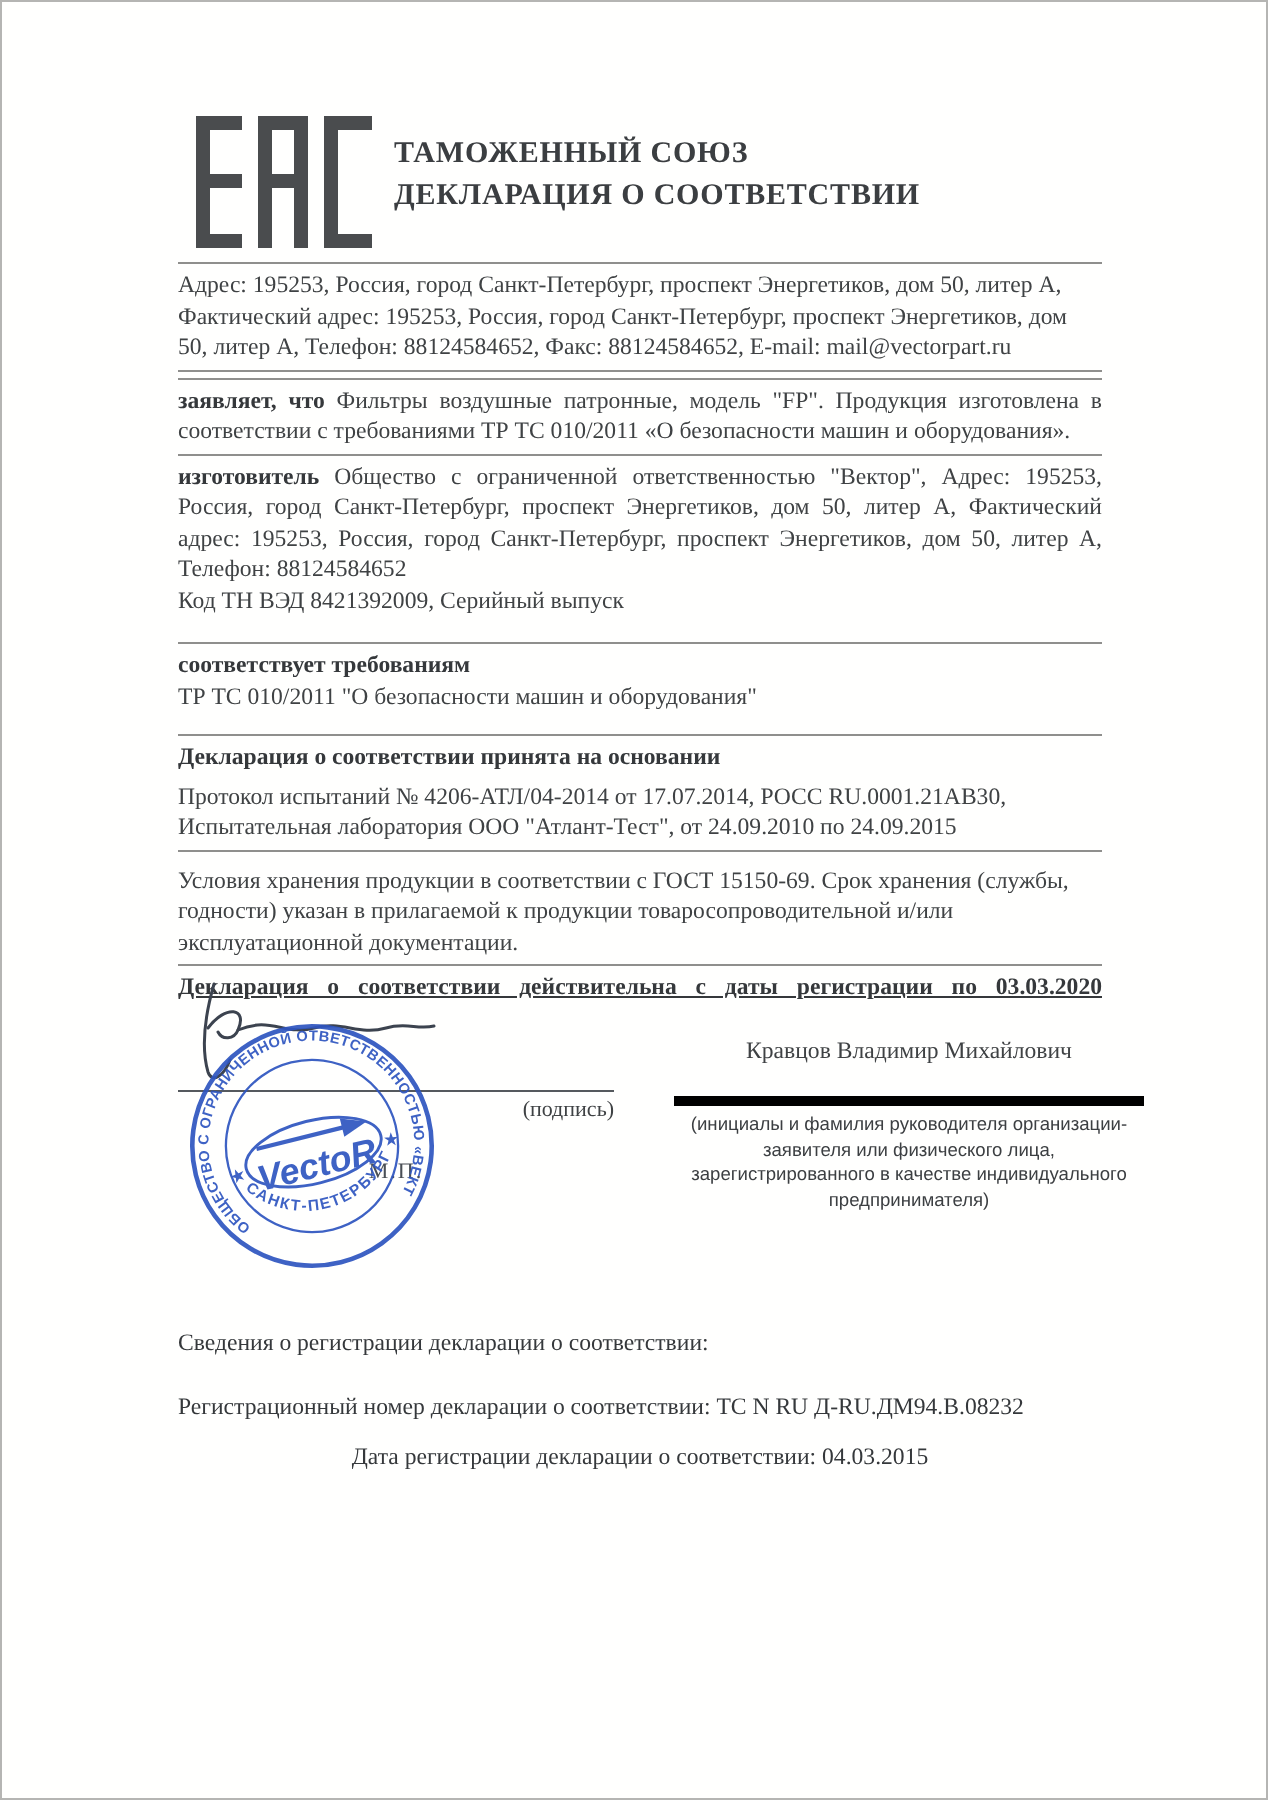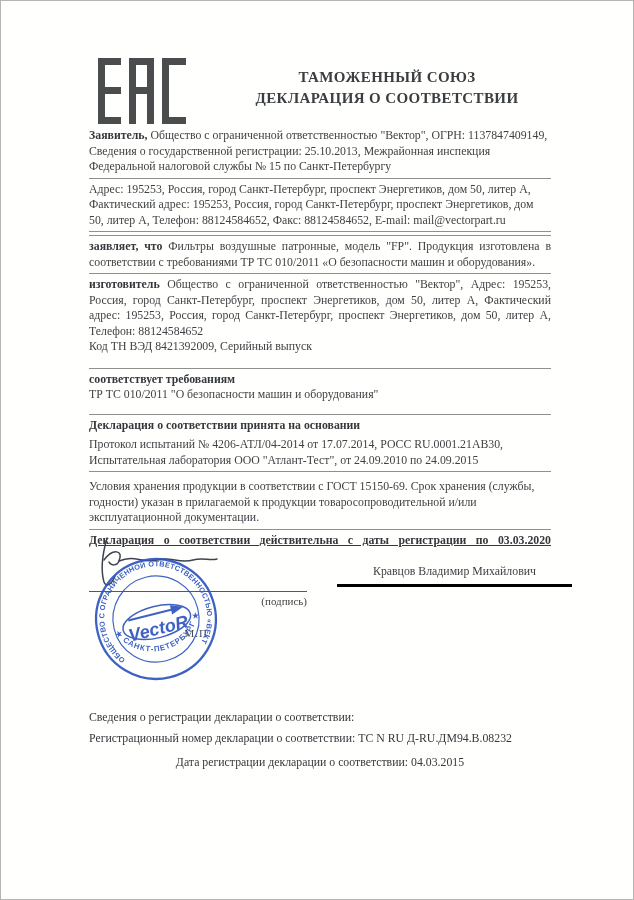--- a/index.html
+++ b/index.html
@@ -6,52 +6,52 @@
   html,body { background:#ffffff; }
   body { width:634px; height:900px; font-family:"Liberation Serif","DejaVu Serif",serif; }
   .page {
     position:relative; width:634px; height:900px; background:#fffffe;
     border:1px solid #b5b5b3; overflow:hidden; color:#3f4244;
   }
   
   .eac { position:absolute; left:97px; top:57px; width:88px; height:66px; }
   
   .title {
-    position:absolute; left:216px; top:66px; width:340px; text-align:center;
+    position:absolute; left:196px; top:66px; width:340px; text-align:left;
     font-weight:bold; font-size:15px; line-height:21px; color:#3b3e41; letter-spacing:.4px;
   }
   
   .content { position:absolute; left:88px; top:127px; width:462px; font-size:11.8px; line-height:15.5px; }
   .content p { margin:0; }
   .just { text-align:justify; }
   b, .bold { font-weight:bold; color:#35383b; }
   .rule { border-top:1px solid #8f8f8d; margin:3px 0 3px 0; width:100%; }
   .gap8 { height:8px; } .gap10 { height:10px; } .gap4 { height:4px; }
   .force-just { text-align:justify; text-align-last:justify; font-weight:bold; color:#35383b;text-decoration:underline; }
   
   .sig-row { position:relative; display:flex; margin-top:10px; height:138px; }
   .sig-left { position:relative; width:228px; }
   .sig-line { height:34px; border-bottom:1px solid #55595e; width:218px; }
   .sig-caption { text-align:right; width:218px; font-size:11px; margin-top:2px; color:#3f4244; }
   .sig-mp { text-align:center; width:218px; font-size:11px; margin-top:16px; color:#4a4f55; letter-spacing:1px; }
   .sig-right { position:absolute; left:248px; top:0; width:235px; text-align:center; }
-  .sig-name { font-size:11.8px; padding:6px 0 4px 0; border-bottom:3px solid #000000; color:#3f4244; }
+  .sig-name { font-size:11.8px; padding:6px 0 15px 0; border-bottom:5px solid #000000; color:#3f4244; }
   .sig-name-caption {
     font-family:"Liberation Sans","DejaVu Sans",sans-serif;
     font-size:9.3px; line-height:12.5px; color:#3c3f42; margin-top:3px;
   }
   .flourish { position:absolute; left:2px; top:-24px; }
   .stamp {
     position:absolute; left:4px; top:-2px; width:126px; height:126px;
     transform:rotate(-14deg); opacity:.92;
   }
   
   .reg { margin-top:14px; font-weight:normal; color:#35383b; }
   .reg .reg-heading { font-size:11.8px; }
-  .reg .reg-line { font-size:11.8px; margin-top:5px; }
+  .reg .reg-line { font-size:11.8px; margin-top:17px; }
   .reg .reg-line.date { margin-top:9px;text-align:center; }
 </style>
 </head>
 <body>
 
 <div class="page">
 
   <svg class="eac" viewBox="0 0 88 66">
     <g fill="#4a4c4e">
       <rect x="0" y="0" width="7" height="66"></rect>
@@ -68,21 +68,20 @@
     </g>
   </svg>
 
   <div class="title">
     <div>ТАМОЖЕННЫЙ СОЮЗ</div>
     <div>ДЕКЛАРАЦИЯ О СООТВЕТСТВИИ</div>
   </div>
 
   <div class="content">
 
-    <p><b>Заявитель,</b><span> Общество с ограниченной ответственностью "Вектор", ОГРН: 1137847409149, Сведения о государственной регистрации: 25.10.2013, Межрайонная инспекция Федеральной налоговой службы № 15 по Санкт-Петербургу</span></p>
     <div class="rule"></div>
 
     <p><span>Адрес: 195253, Россия, город Санкт-Петербург, проспект Энергетиков, дом 50, литер А, Фактический адрес: 195253, Россия, город Санкт-Петербург, проспект Энергетиков, дом 50, литер А, Телефон: 88124584652, Факс: 88124584652, E-mail: mail@vectorpart.ru</span></p>
     <div class="rule"></div>
 
     <div class="rule"></div>
 
     <p class="just"><b>заявляет, что</b><span> Фильтры воздушные патронные, модель "FP". Продукция изготовлена в соответствии с требованиями ТР ТС 010/2011 «О безопасности машин и оборудования».</span></p>
     <div class="rule"></div>
 
@@ -138,20 +137,21 @@
           </text>
           <text font-size="7.4" letter-spacing="0.8" fill="#2e55c0" font-family="Liberation Sans, sans-serif" font-weight="bold" text-anchor="middle">
             <textPath href="#arcBottom" startOffset="50%">★ САНКТ-ПЕТЕРБУРГ ★</textPath>
           </text>
           <text x="60" y="75" text-anchor="middle" font-size="17" font-style="italic" font-weight="bold" fill="#2e55c0" font-family="Liberation Sans, sans-serif">VectoR</text>
         </svg>
       </div>
 
       <div class="sig-right">
         <div class="sig-name">Кравцов Владимир Михайлович</div>
+        <div class="sig-name-caption">(инициалы и фамилия руководителя организации-заявителя или физического лица, зарегистрированного в качестве индивидуального предпринимателя)</div>
       </div>
     </div>
 
     <div class="reg">
       <div class="reg-heading">Сведения о регистрации декларации о соответствии:</div>
       <div class="reg-line"><span>Регистрационный номер декларации о соответствии:</span><span> ТС N RU Д-RU.ДМ94.В.08232</span></div>
       <div class="reg-line date"><span>Дата регистрации декларации о соответствии:</span><span> 04.03.2015</span></div>
     </div>
 
   </div>

